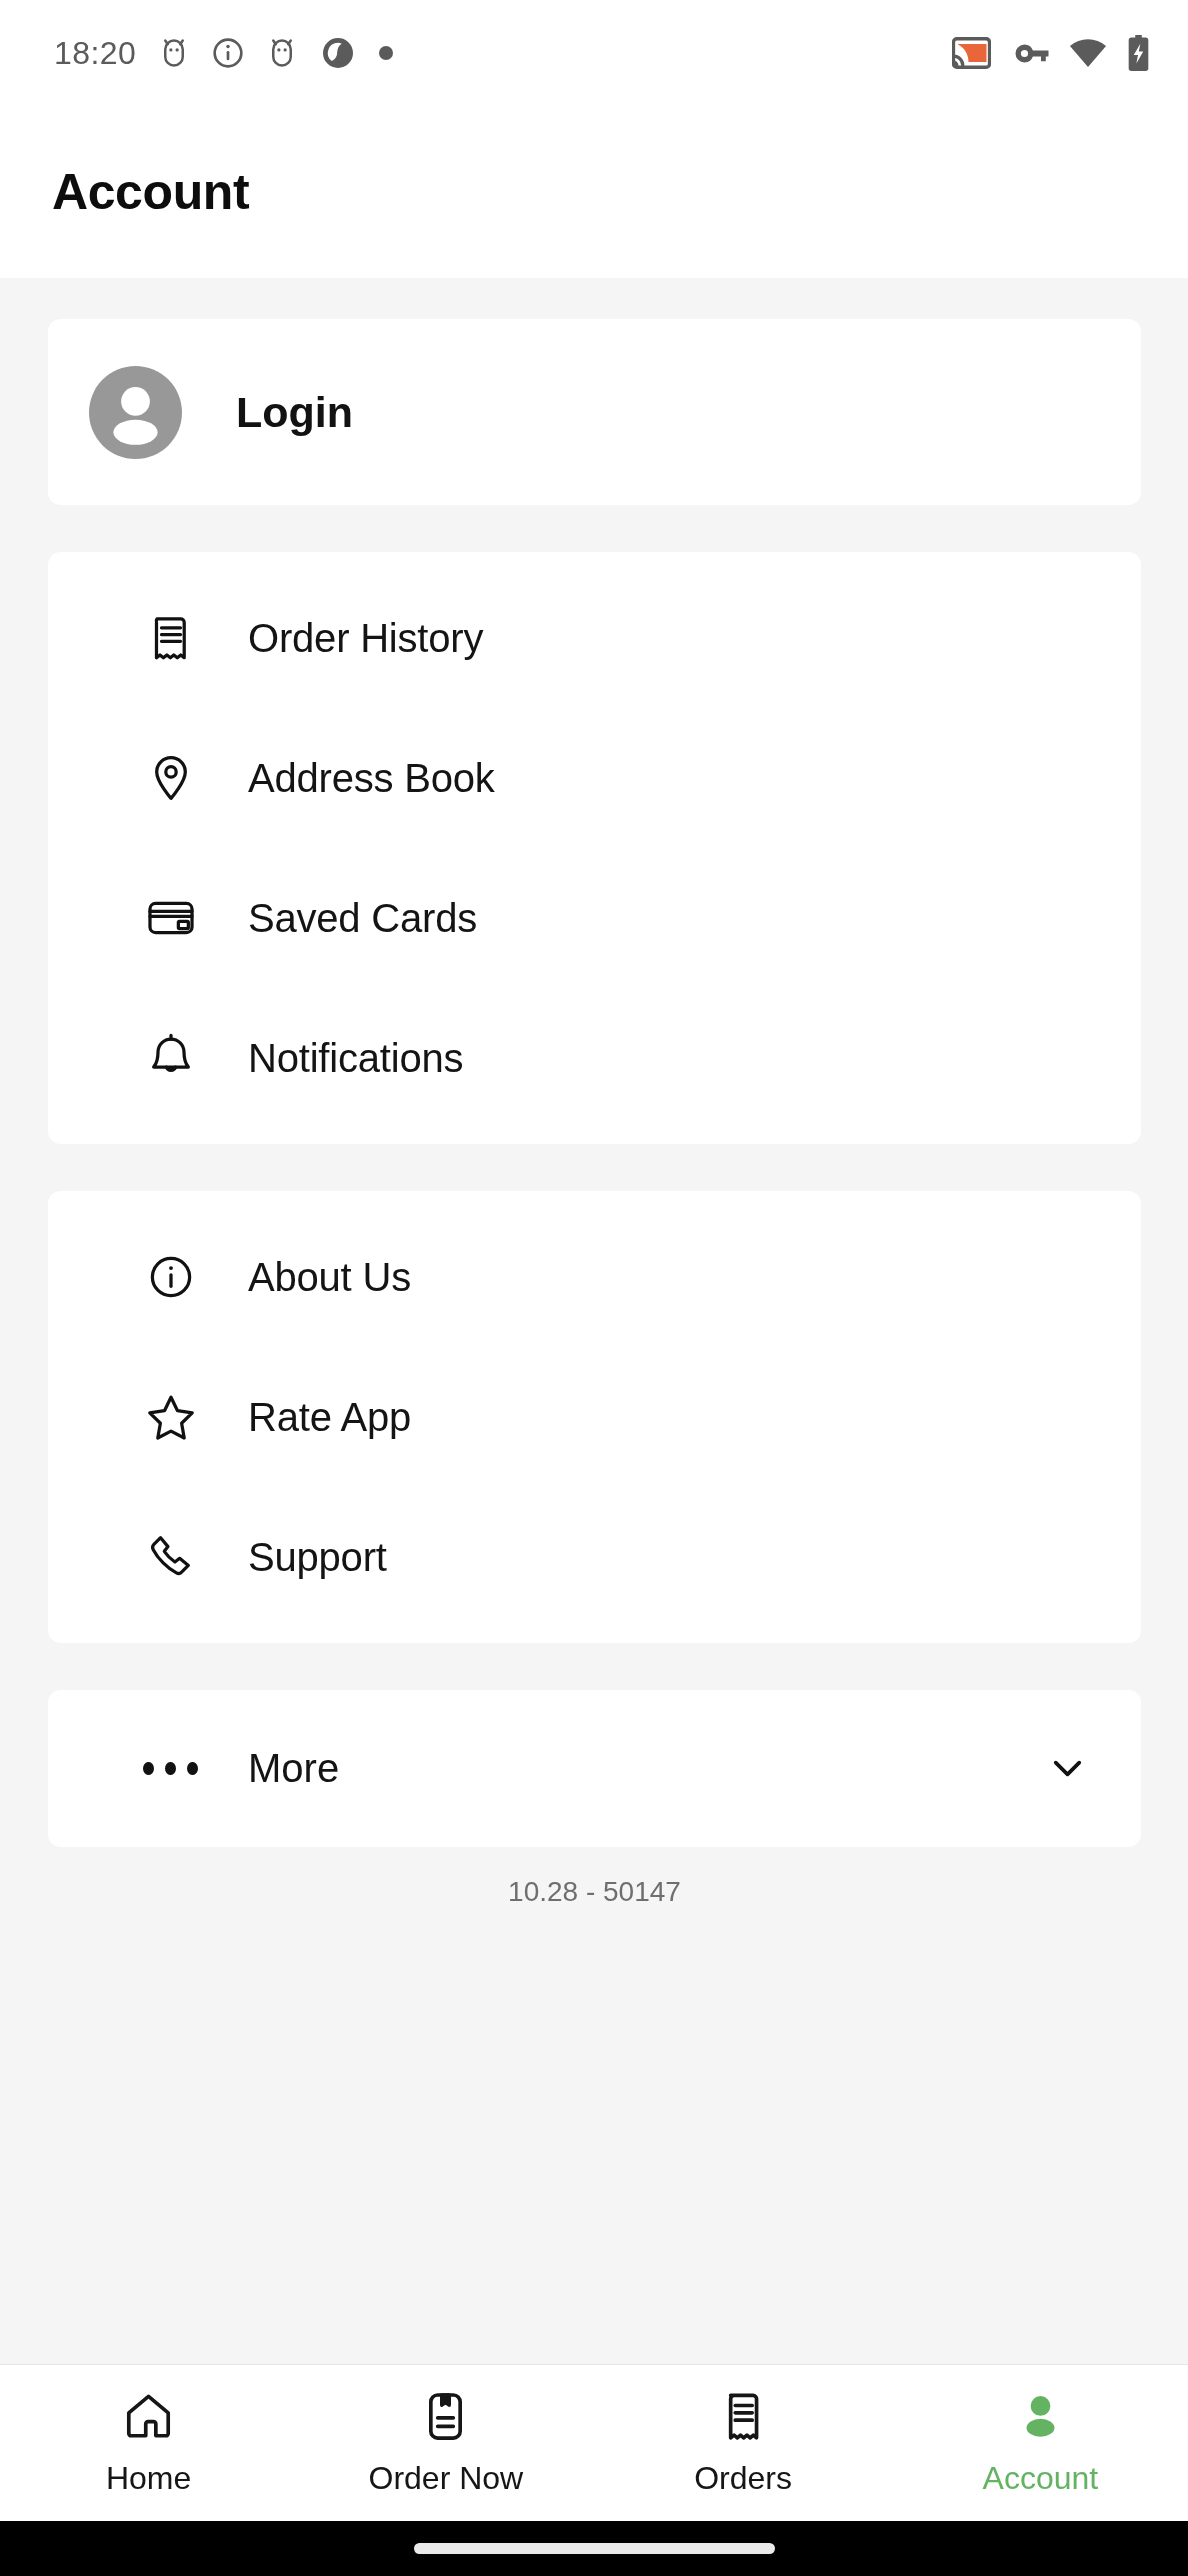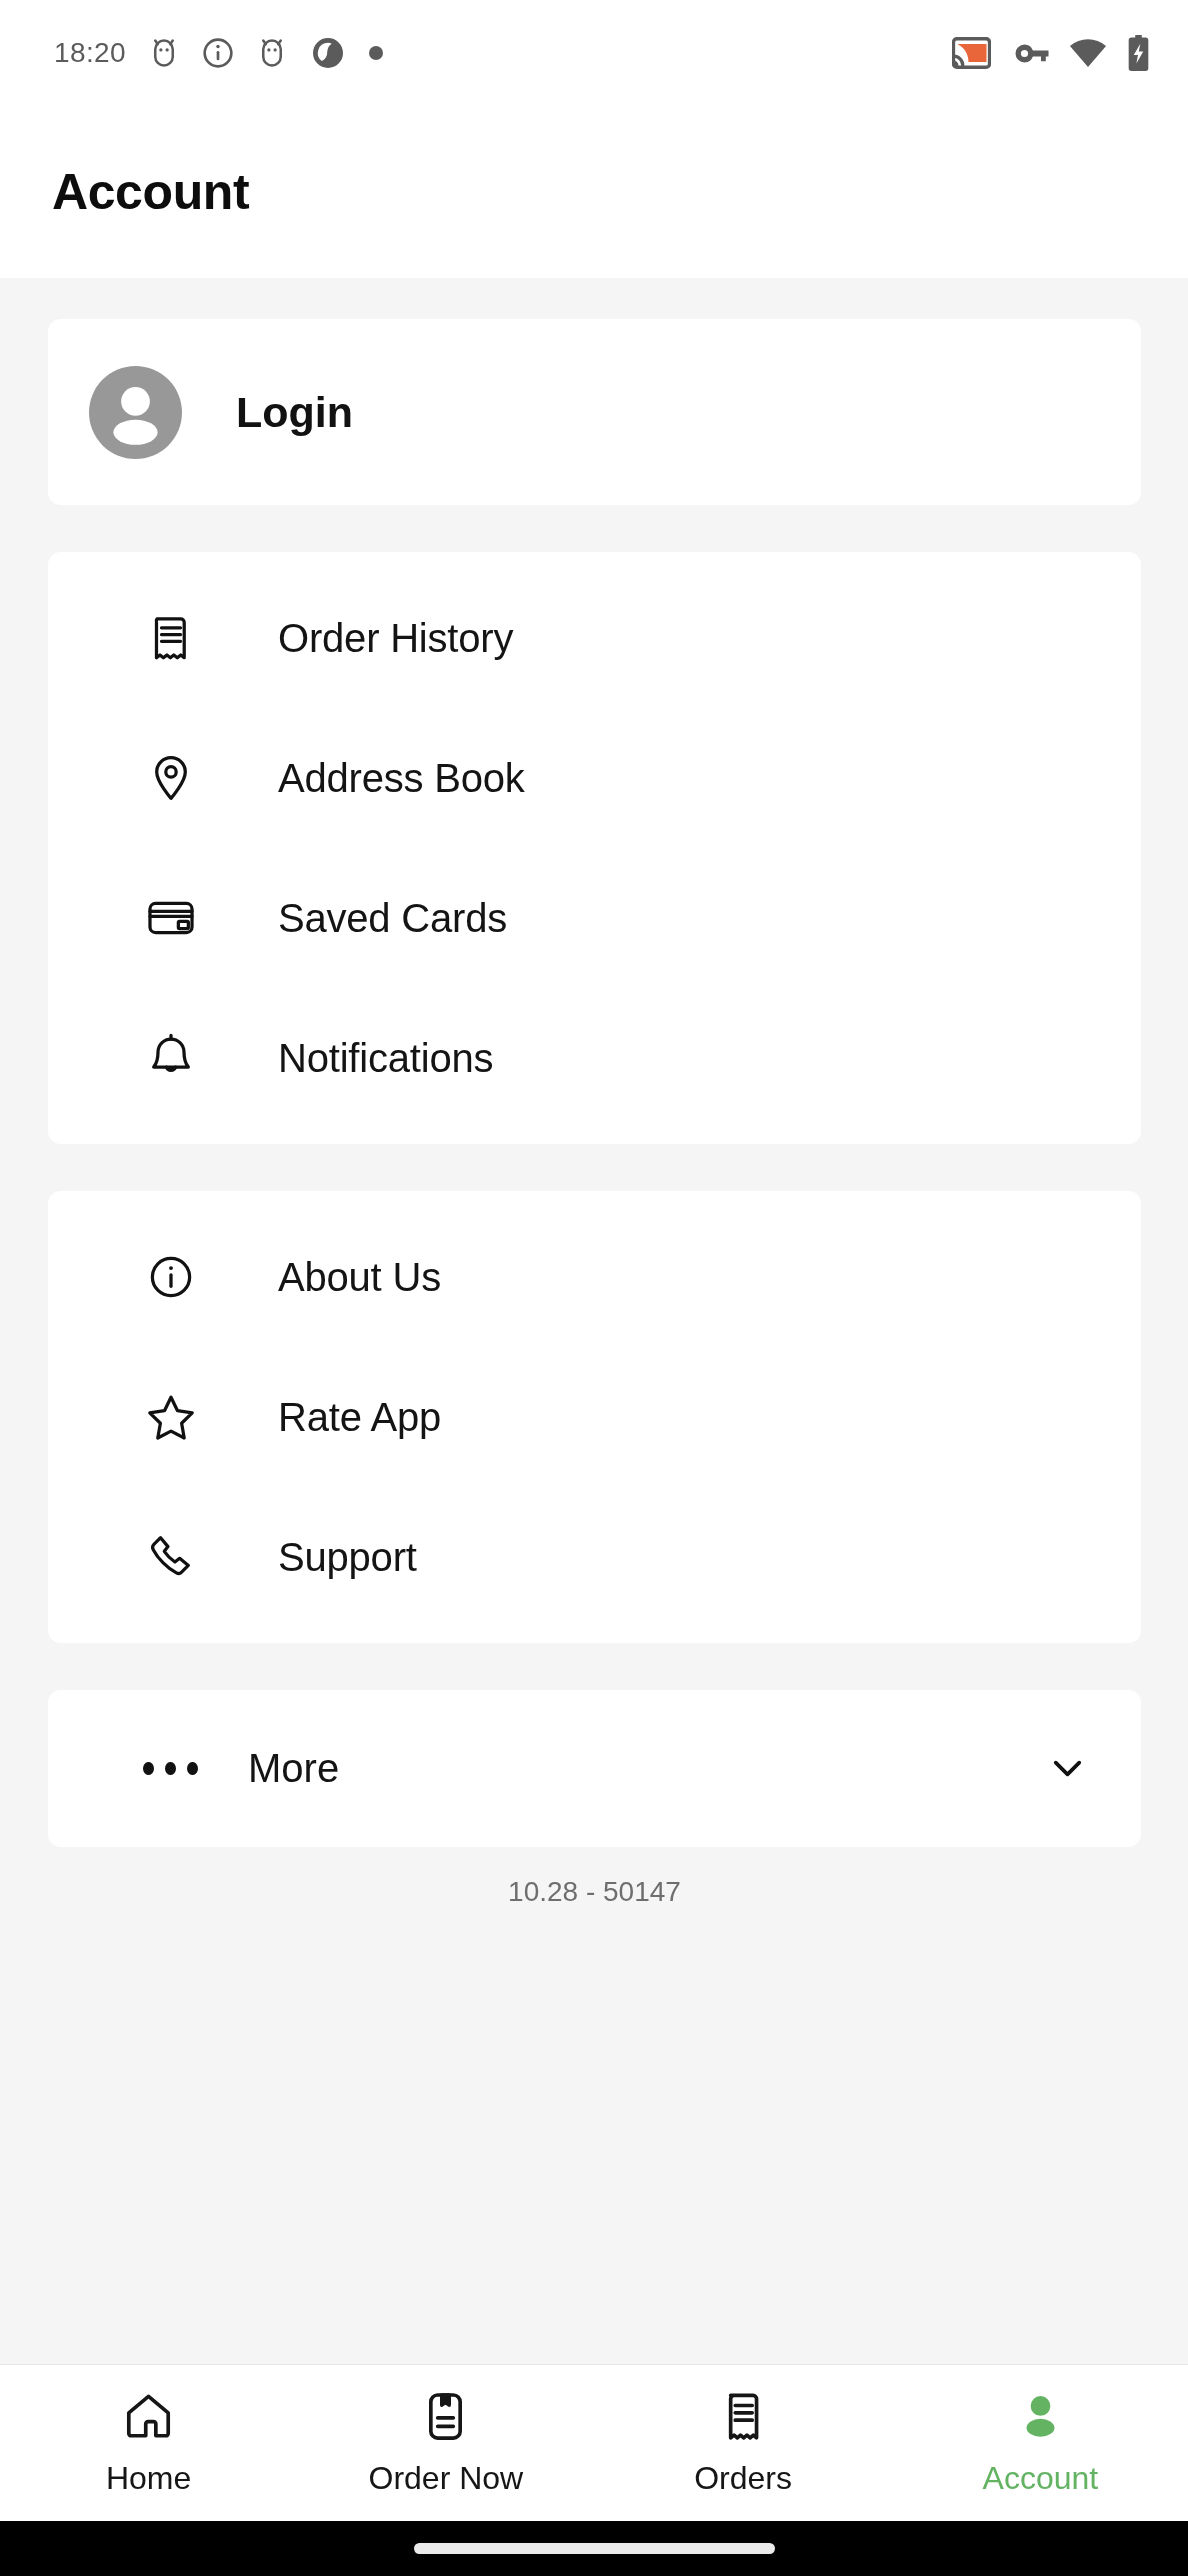--- a/index.html
+++ b/index.html
@@ -19,21 +19,21 @@
 
   
   .statusbar {
     height:106px; flex:0 0 106px;
     background:#ffffff;
     display:flex; align-items:center;
     padding:0 39px 0 54px;
   }
   .sb-left { display:flex; align-items:center; gap:23px; }
   .sb-time {
-    font-size:28px; color:#5b5b5b; letter-spacing:0.4px;
+    font-size:32px; color:#5b5b5b; letter-spacing:0.4px;
     font-family:"Liberation Sans", sans-serif;
   }
   .sb-right { margin-left:auto; display:flex; align-items:center; gap:19.7px; }
   .sb-ico { display:block; }
   .sb-dot { width:14.3px; height:14.3px; border-radius:50%; background:#5b5b5b; }
 
   
   .titlebar {
     height:172px; flex:0 0 172px;
     background:#ffffff;
@@ -80,21 +80,20 @@
     font-size:43px; font-weight:bold; color:#121212;
   }
 
   
   .menu-list { padding:16px 0 16px 0; }
   .menu-item {
     height:140px;
     display:flex; align-items:center;
     padding:0 41px 0 95px;
     cursor:pointer;
-    gap:30px;
   }
   .menu-ico {
     width:55px; flex:0 0 55px;
     display:flex; align-items:center; justify-content:center;
   }
   .menu-label {
     margin-left:50px;
     font-size:40px; color:#141414;
     letter-spacing:-0.2px;
   }

